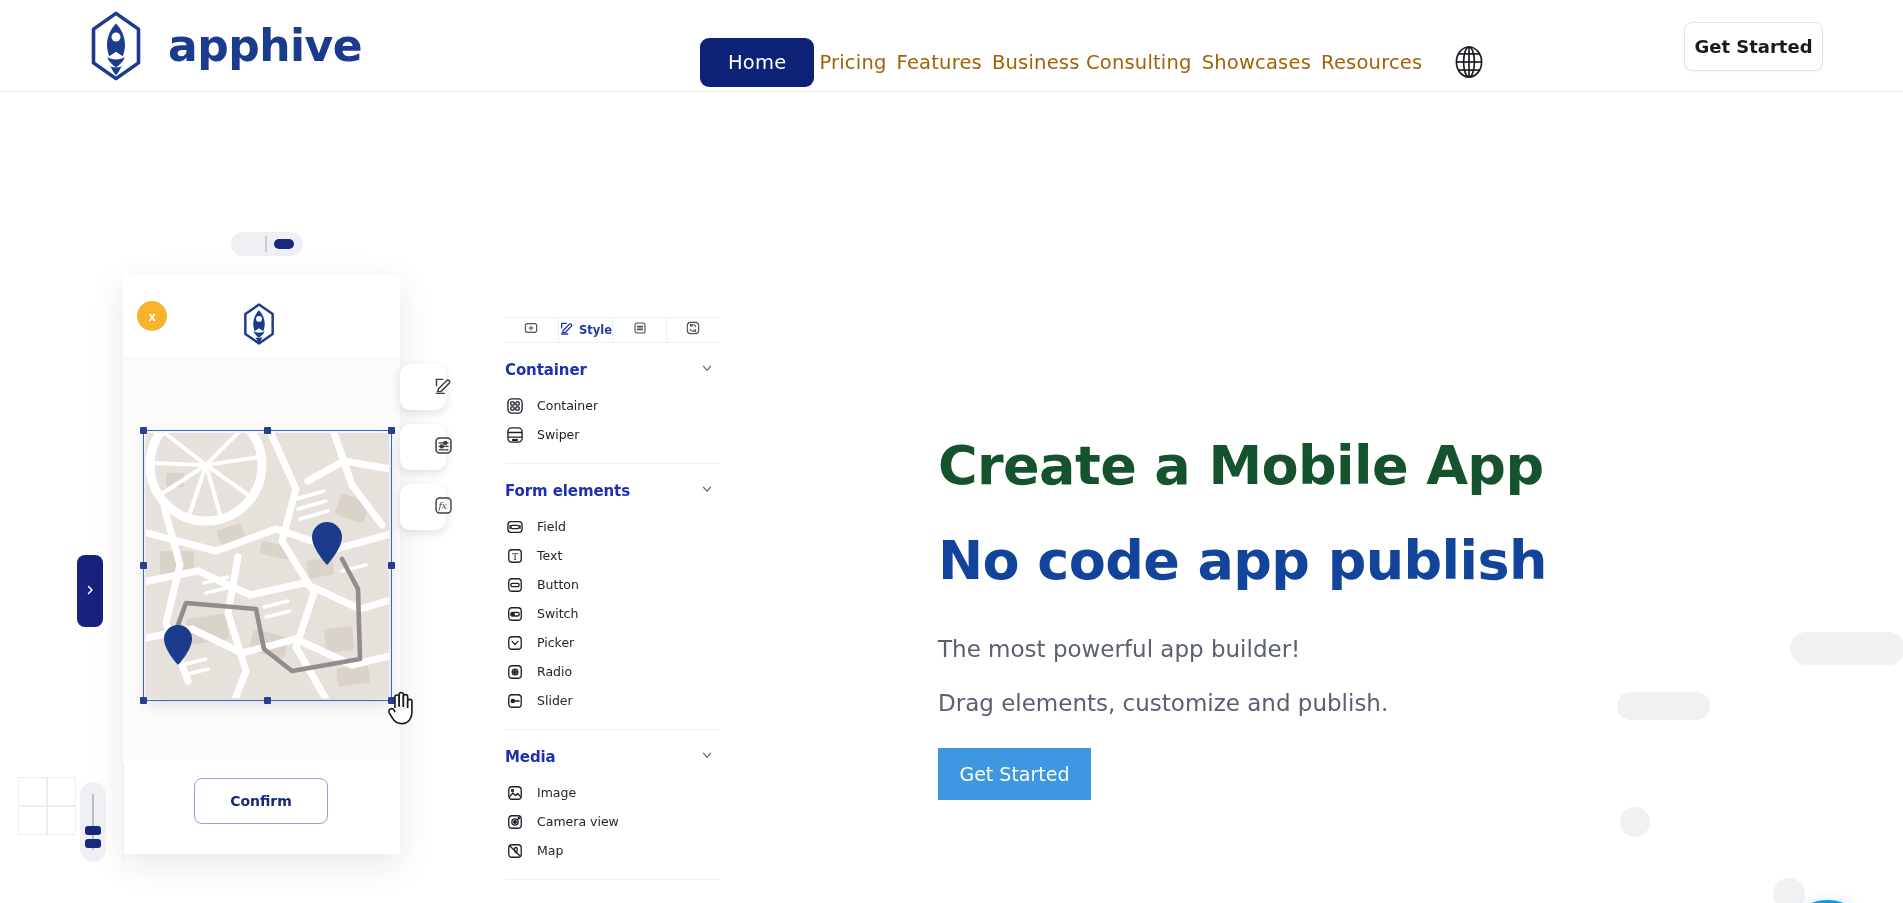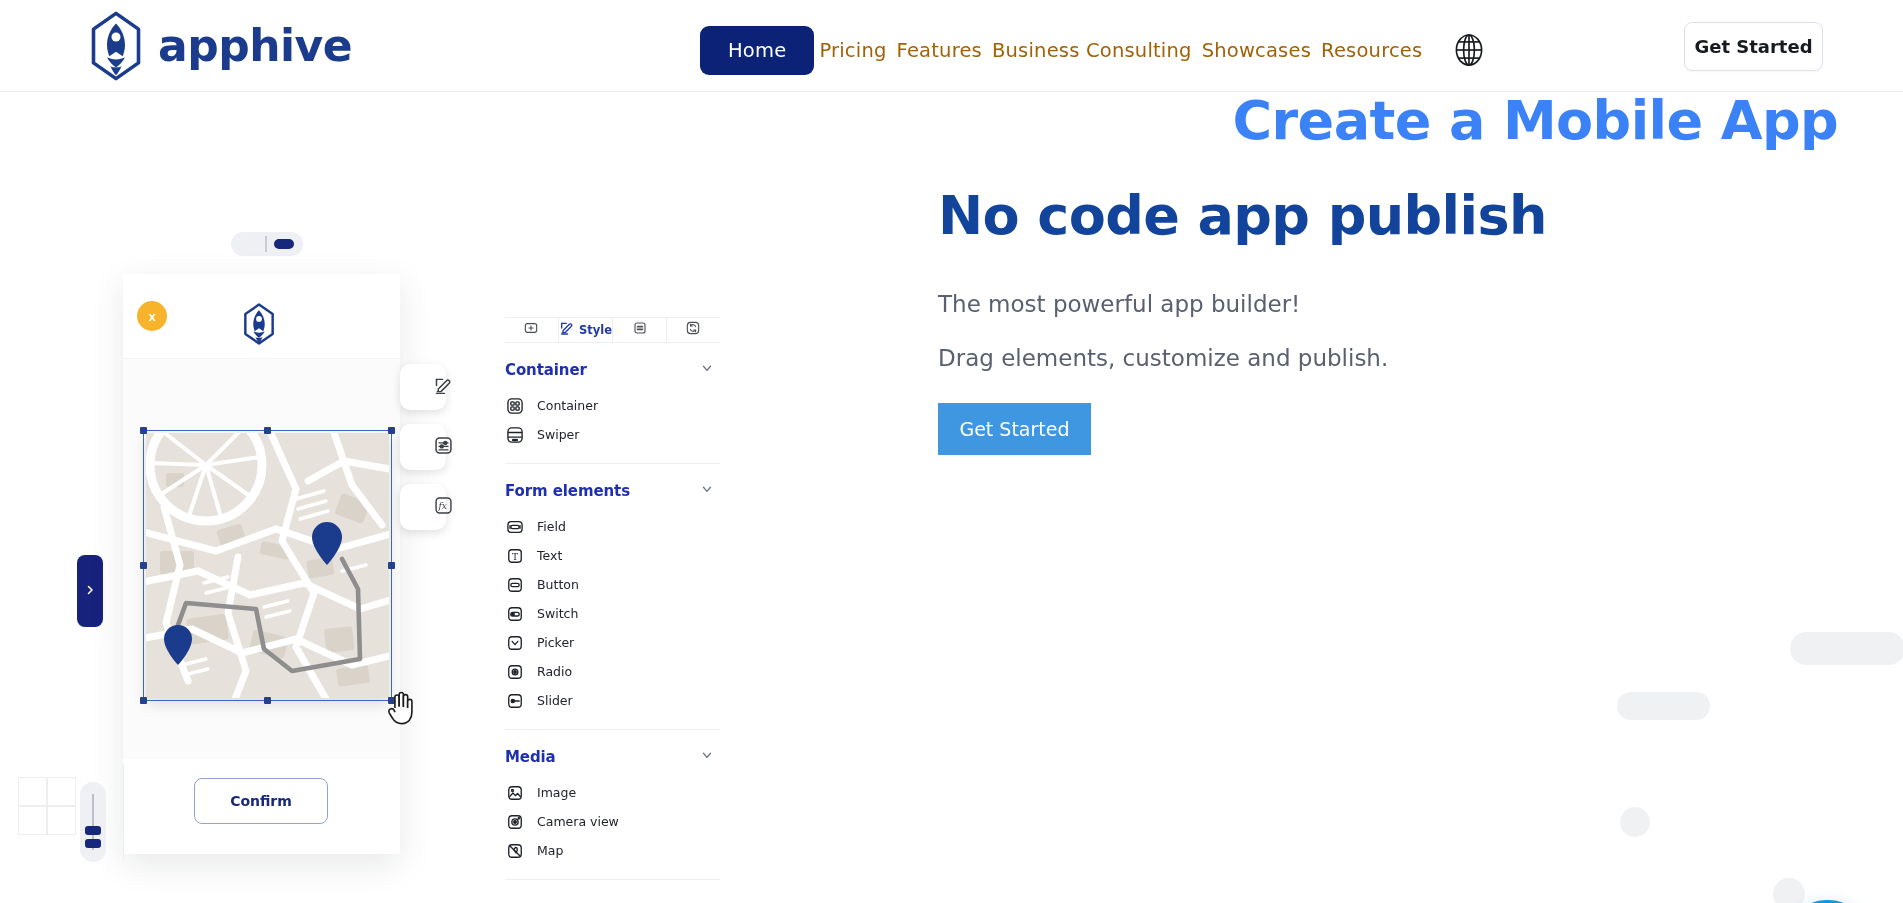--- a/index.html
+++ b/index.html
@@ -22,36 +22,36 @@
     display: flex;
     align-items: center;
     z-index: 50;
   }
   .logo-wrap {
     position: absolute;
     left: 80px;
     top: 10px;
     display: flex;
     align-items: center;
-    gap: 6px;
+    gap: 16px;
   }
   .logo-mark { width: 72px; height: 72px; display: block; }
   .logo-text {
     font-size: 44px;
     font-weight: 700;
     color: #1b3c8c;
     letter-spacing: -0.5px;
     line-height: 1;
     font-family: "DejaVu Sans", sans-serif;
   }
 
   .nav {
     position: absolute;
     left: 700px;
-    top: 0;
+    top: 12px;
     height: 100px;
     display: flex;
     align-items: center;
     gap: 0px;
   }
   .nav-item {
     font-size: 19.5px;
     color: #a16207;
     padding: 0 5px;
     letter-spacing: 0.2px;
@@ -255,24 +255,24 @@
     height: 29px;
     cursor: pointer;
   }
   .el-label { font-size: 12.5px; color: #20242c; font-family: "DejaVu Sans", sans-serif; }
   .el-ico { width: 20px; height: 20px; flex: none; }
   .section-rule { height: 1px; background: #eceef1; margin-top: 14px; }
 
   
   .hero { position: absolute; left: 938px; top: 0; width: 900px; }
   .hero-h1 {
-    font-size: 54px; font-weight: 700; color: #3b82f6;
+    font-size: 54px; font-weight: 700; color: #14532d;
     letter-spacing: -0.6px; line-height: 1.08;
-    font-family: "DejaVu Sans", sans-serif;
-    text-align: right;
+    margin-top: 345px;
+    font-family: "DejaVu Sans", sans-serif;
   }
   .hero-h2 {
     font-size: 54px; font-weight: 700; color: #11449a;
     letter-spacing: -0.6px; line-height: 1.08;
     margin-top: 37px;
     font-family: "DejaVu Sans", sans-serif;
   }
   .hero-sub {
     margin-top: 40px;
     font-size: 23px; color: #5a6070; line-height: 1.62;

